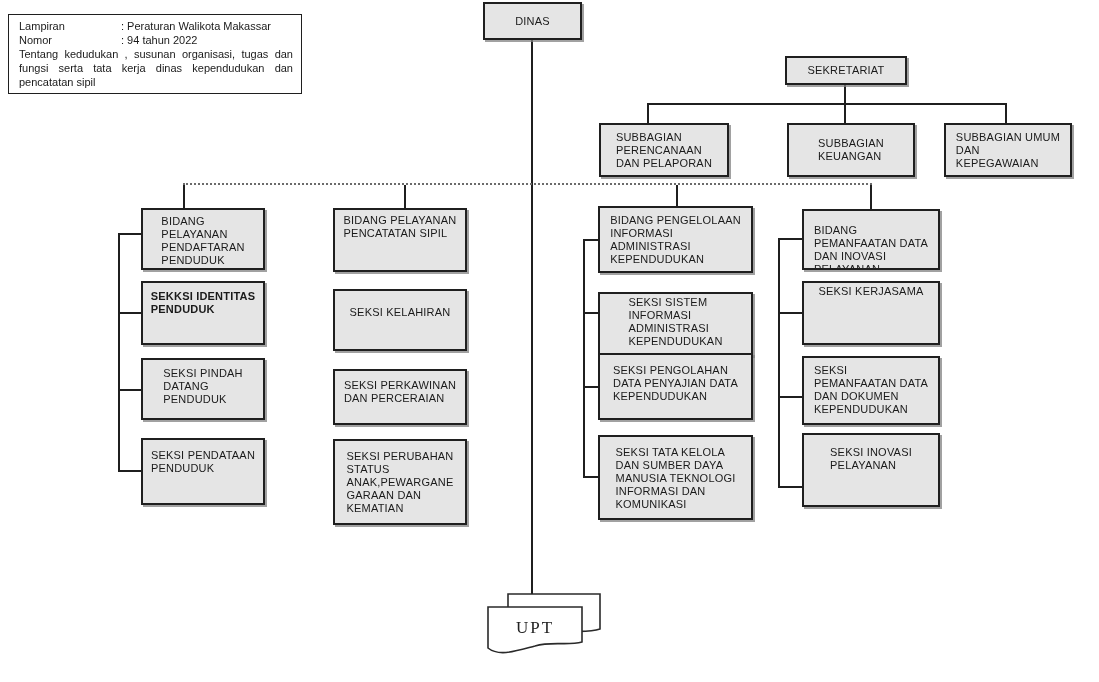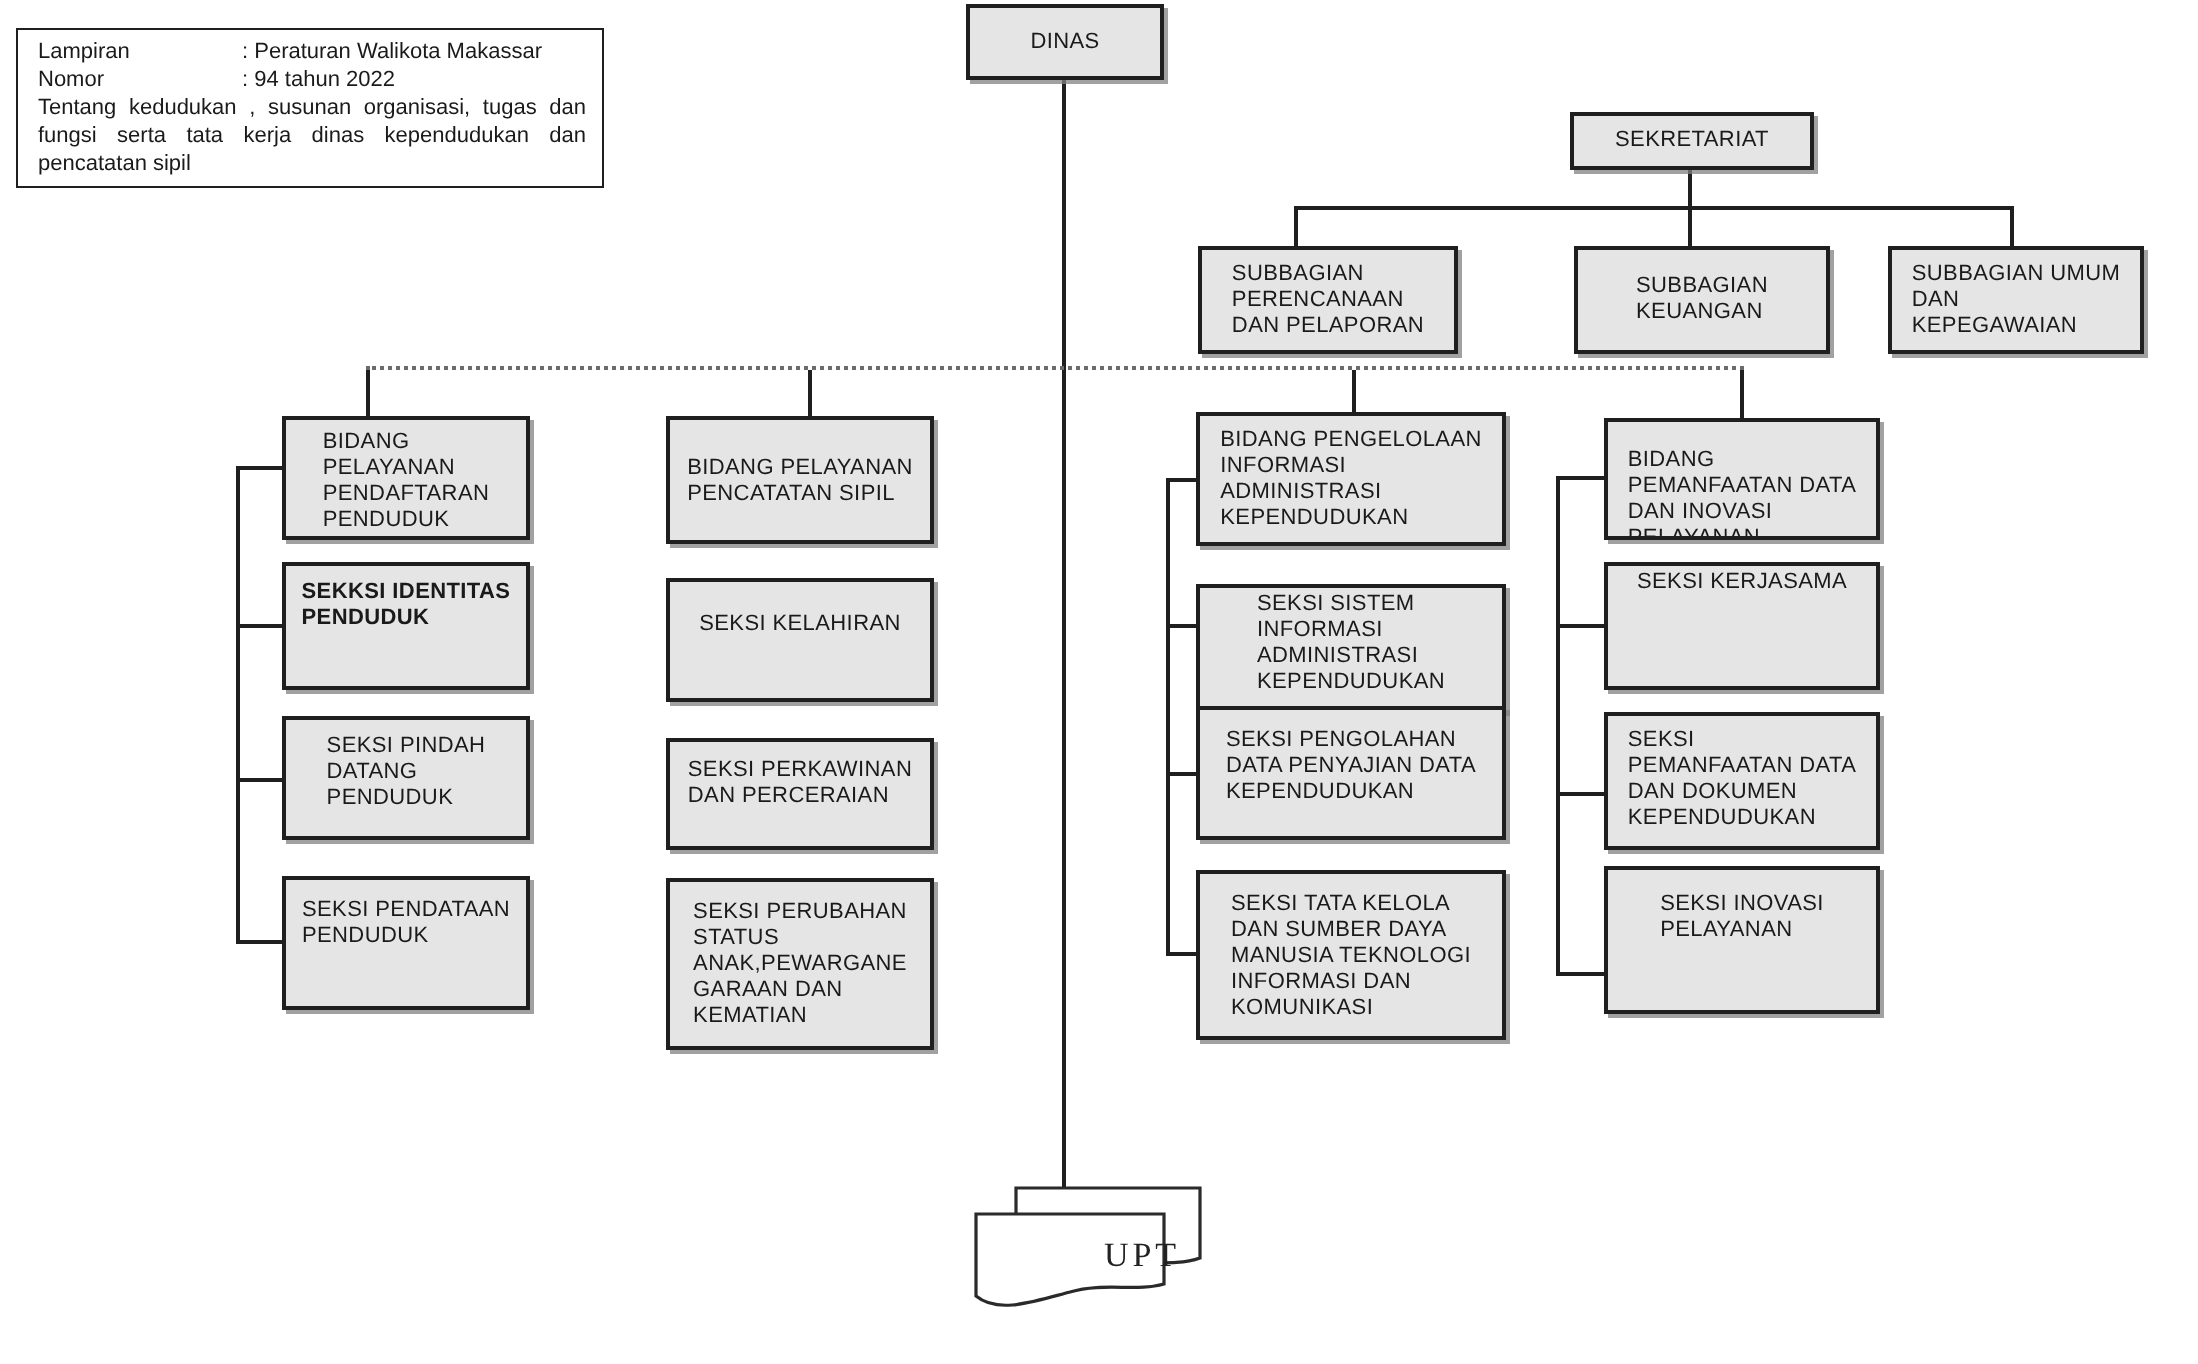--- a/index.html
+++ b/index.html
@@ -21,21 +21,21 @@
   #legend{
     position:absolute;left:8px;top:14px;width:294px;height:80px;
     border:1.5px solid #1f1f1f;box-sizing:border-box;background:#fff;
     font-size:11px;line-height:14px;padding:4px 8px 4px 10px;
   }
   .legrow{display:flex;}
   .leglabel{width:102px;flex:0 0 102px;}
   .legpara{text-align:justify;}
   #upt-label{
     position:absolute;left:488px;top:618px;width:94px;text-align:center;
-    font-family:"Liberation Serif",serif;font-size:17px;letter-spacing:2px;color:#222;padding-left:36px;
+    font-family:"Liberation Serif",serif;font-size:17px;letter-spacing:2px;color:#222;
   }
   svg{position:absolute;left:0;top:0;}
 </style>
 </head>
 <body>
 
 <div id="stage">
 
   <div id="legend">
     <div class="legrow">
@@ -116,21 +116,21 @@
   <div class="box" style="left:141px;top:358px;width:124px;height:62px;padding-top:7px;">
     <span>SEKSI PINDAH
 DATANG
 PENDUDUK</span>
   </div>
   <div class="box" style="left:141px;top:438px;width:124px;height:67px;padding-top:9px;">
     <span>SEKSI PENDATAAN
 PENDUDUK</span>
   </div>
 
-  <div class="box" style="left:333px;top:208px;width:134px;height:64px;padding-top:18px;">
+  <div class="box" style="left:333px;top:208px;width:134px;height:64px;padding-top:4px;">
     <span>BIDANG PELAYANAN
 PENCATATAN SIPIL</span>
   </div>
   <div class="box" style="left:333px;top:289px;width:134px;height:62px;padding-top:15px;">
     <span>SEKSI KELAHIRAN</span>
   </div>
   <div class="box" style="left:333px;top:439px;width:134px;height:86px;padding-top:9px;">
     <span>SEKSI PERUBAHAN
 STATUS
 ANAK,PEWARGANE

